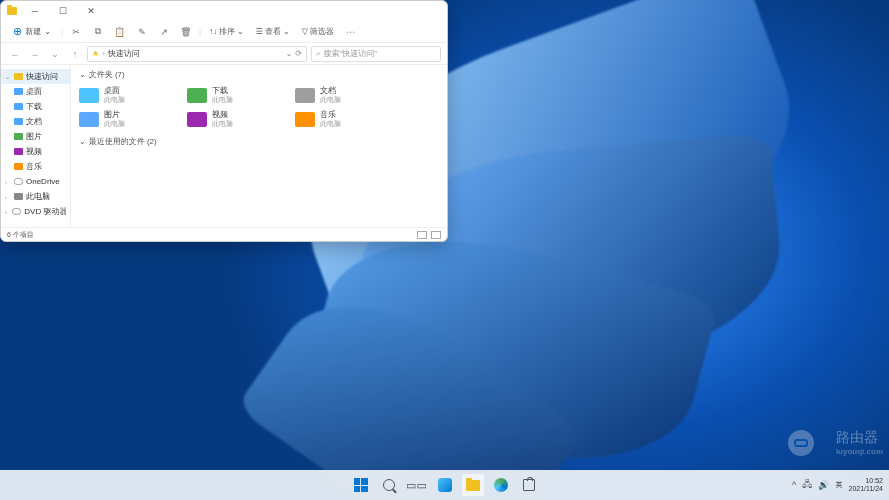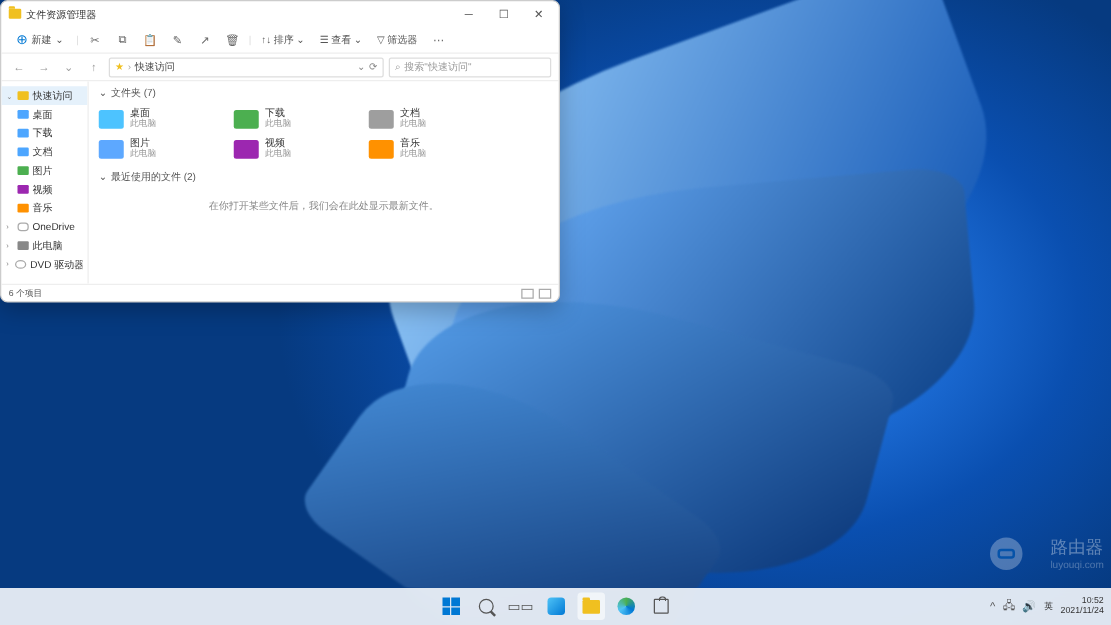--- a/index.html
+++ b/index.html
@@ -110,21 +110,20 @@
   <div class="petal p1"></div>
     <div class="petal p2"></div>
     <div class="petal p3"></div>
     <div class="petal p4"></div>
 </div>
 
 <div class="explorer">
 
   <div class="titlebar">
     <div class="title-icon"></div>
-    <div class="title-text">文件资源管理器</div>
     <div class="win-controls">
       <div class="win-btn">─</div>
       <div class="win-btn">☐</div>
       <div class="win-btn">✕</div>
     </div>
   </div>
 
   <div class="toolbar">
     <div class="tb-new">
       <span>⊕</span>
@@ -277,41 +276,40 @@
                 <div class="f-sub">此电脑</div>
               </div>
             </div>
           </div>
       </div>
       <div class="fsection">
         <div class="fsec-head">
           <span>⌄</span>
           <span>最近使用的文件 (2)</span>
         </div>
-        <div class="empty-msg">在你打开某些文件后，我们会在此处显示最新文件。</div>
       </div>
     </div>
   </div>
 
   <div class="statusbar">
     <span>6 个项目</span>
     <div class="sb-view">
       <span></span>
       <span></span>
     </div>
   </div>
 </div>
 
 <div class="watermark">
   <div class="wm-logo">
       <div class="inner"></div>
     </div>
   <div>
     <div style="font-size:14px;">路由器</div>
-    <div style="font-size:8px; opacity:.8;">luyouqi.com</div>
+    <div style="font-size:8px; opacity:.8;font-weight:bold;">luyouqi.com</div>
   </div>
 </div>
 
 <div class="taskbar">
   <div class="tb-center">
     <div class="task-icon">
         <div class="start-grid">
           <div></div>
           <div></div>
           <div></div>

